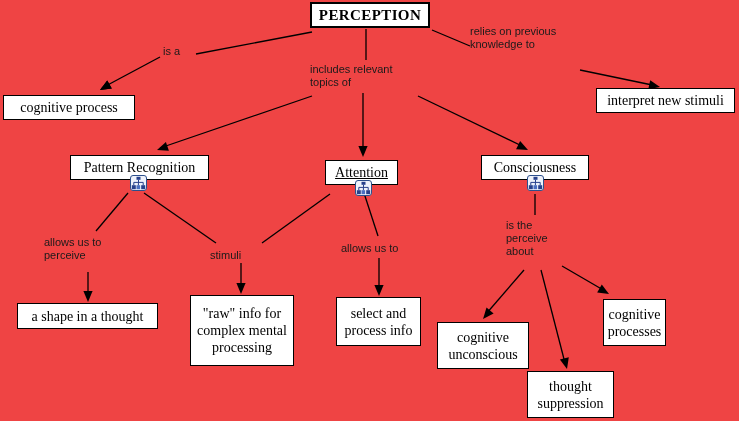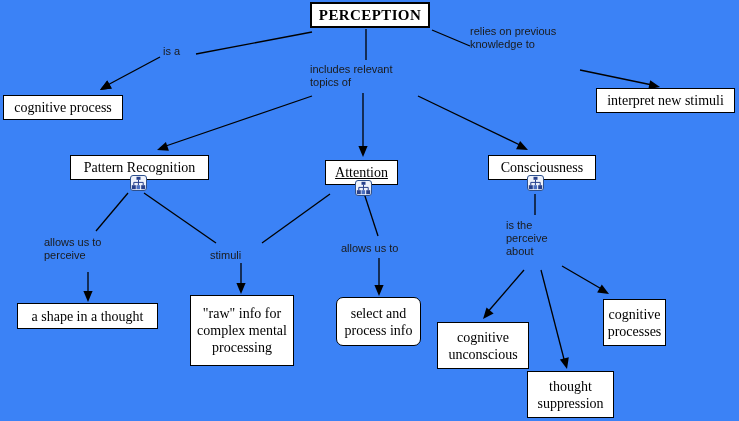--- a/index.html
+++ b/index.html
@@ -4,21 +4,21 @@
 <style>
   html, body {
     margin: 0;
     padding: 0;
     background: #ffffff;
   }
   #canvas {
     position: relative;
     width: 739px;
     height: 421px;
-    background: #3b82f6;
+    background: #ef4444;
     overflow: hidden;
     font-family: "Liberation Serif", serif;
   }
   #edges {
     position: absolute;
     left: 0;
     top: 0;
     width: 739px;
     height: 421px;
     pointer-events: none;
@@ -105,30 +105,30 @@
         <polygon points="0,0 -11,-4.6 -11,4.6" transform="translate(241,294) rotate(90)"></polygon>
         <polygon points="0,0 -11,-4.6 -11,4.6" transform="translate(379,296) rotate(90)"></polygon>
         <polygon points="0,0 -11,-4.6 -11,4.6" transform="translate(483,319) rotate(130)"></polygon>
         <polygon points="0,0 -11,-4.6 -11,4.6" transform="translate(567,369) rotate(76)"></polygon>
         <polygon points="0,0 -11,-4.6 -11,4.6" transform="translate(609,294) rotate(30)"></polygon>
       </g>
   </svg>
 
   <div id="nodes-layer">
       <div class="node root" style="left: 310px; top: 2px; width: 120px; height: 26px;">PERCEPTION</div>
-      <div class="node" style="left: 3px; top: 95px; width: 120px; height: 25px;">cognitive process</div>
+      <div class="node" style="left: 3px; top: 95px; width: 132px; height: 25px;">cognitive process</div>
       <div class="node" style="left: 596px; top: 88px; width: 139px; height: 25px; font-family: Liberation Serif, serif;">interpret new stimuli</div>
       <div class="node" style="left: 70px; top: 155px; width: 139px; height: 25px;">Pattern Recognition</div>
       <div class="node" style="left: 325px; top: 160px; width: 73px; height: 25px; text-decoration: underline;">Attention</div>
-      <div class="node" style="left: 481px; top: 155px; width: 108px; height: 25px; margin-left: 7px;">Consciousness</div>
+      <div class="node" style="left: 481px; top: 155px; width: 108px; height: 25px;">Consciousness</div>
       <div class="node" style="left: 17px; top: 303px; width: 141px; height: 26px;">a shape in a thought</div>
       <div class="node" style="left: 190px; top: 295px; width: 104px; height: 71px;">"raw" info for
 complex mental
 processing</div>
-      <div class="node" style="left: 336px; top: 297px; width: 85px; height: 49px; border-radius: 7px;">select and
+      <div class="node" style="left: 336px; top: 297px; width: 85px; height: 49px;">select and
 process info</div>
       <div class="node" style="left: 437px; top: 322px; width: 92px; height: 47px;">cognitive
 unconscious</div>
       <div class="node" style="left: 527px; top: 371px; width: 87px; height: 47px;">thought
 suppression</div>
       <div class="node" style="left: 603px; top: 299px; width: 63px; height: 47px;">cognitive
 processes</div>
     </div>
   <div id="labels-layer">
       <div class="link-label" style="left: 163px; top: 45px; width: 46px;">is a</div>

